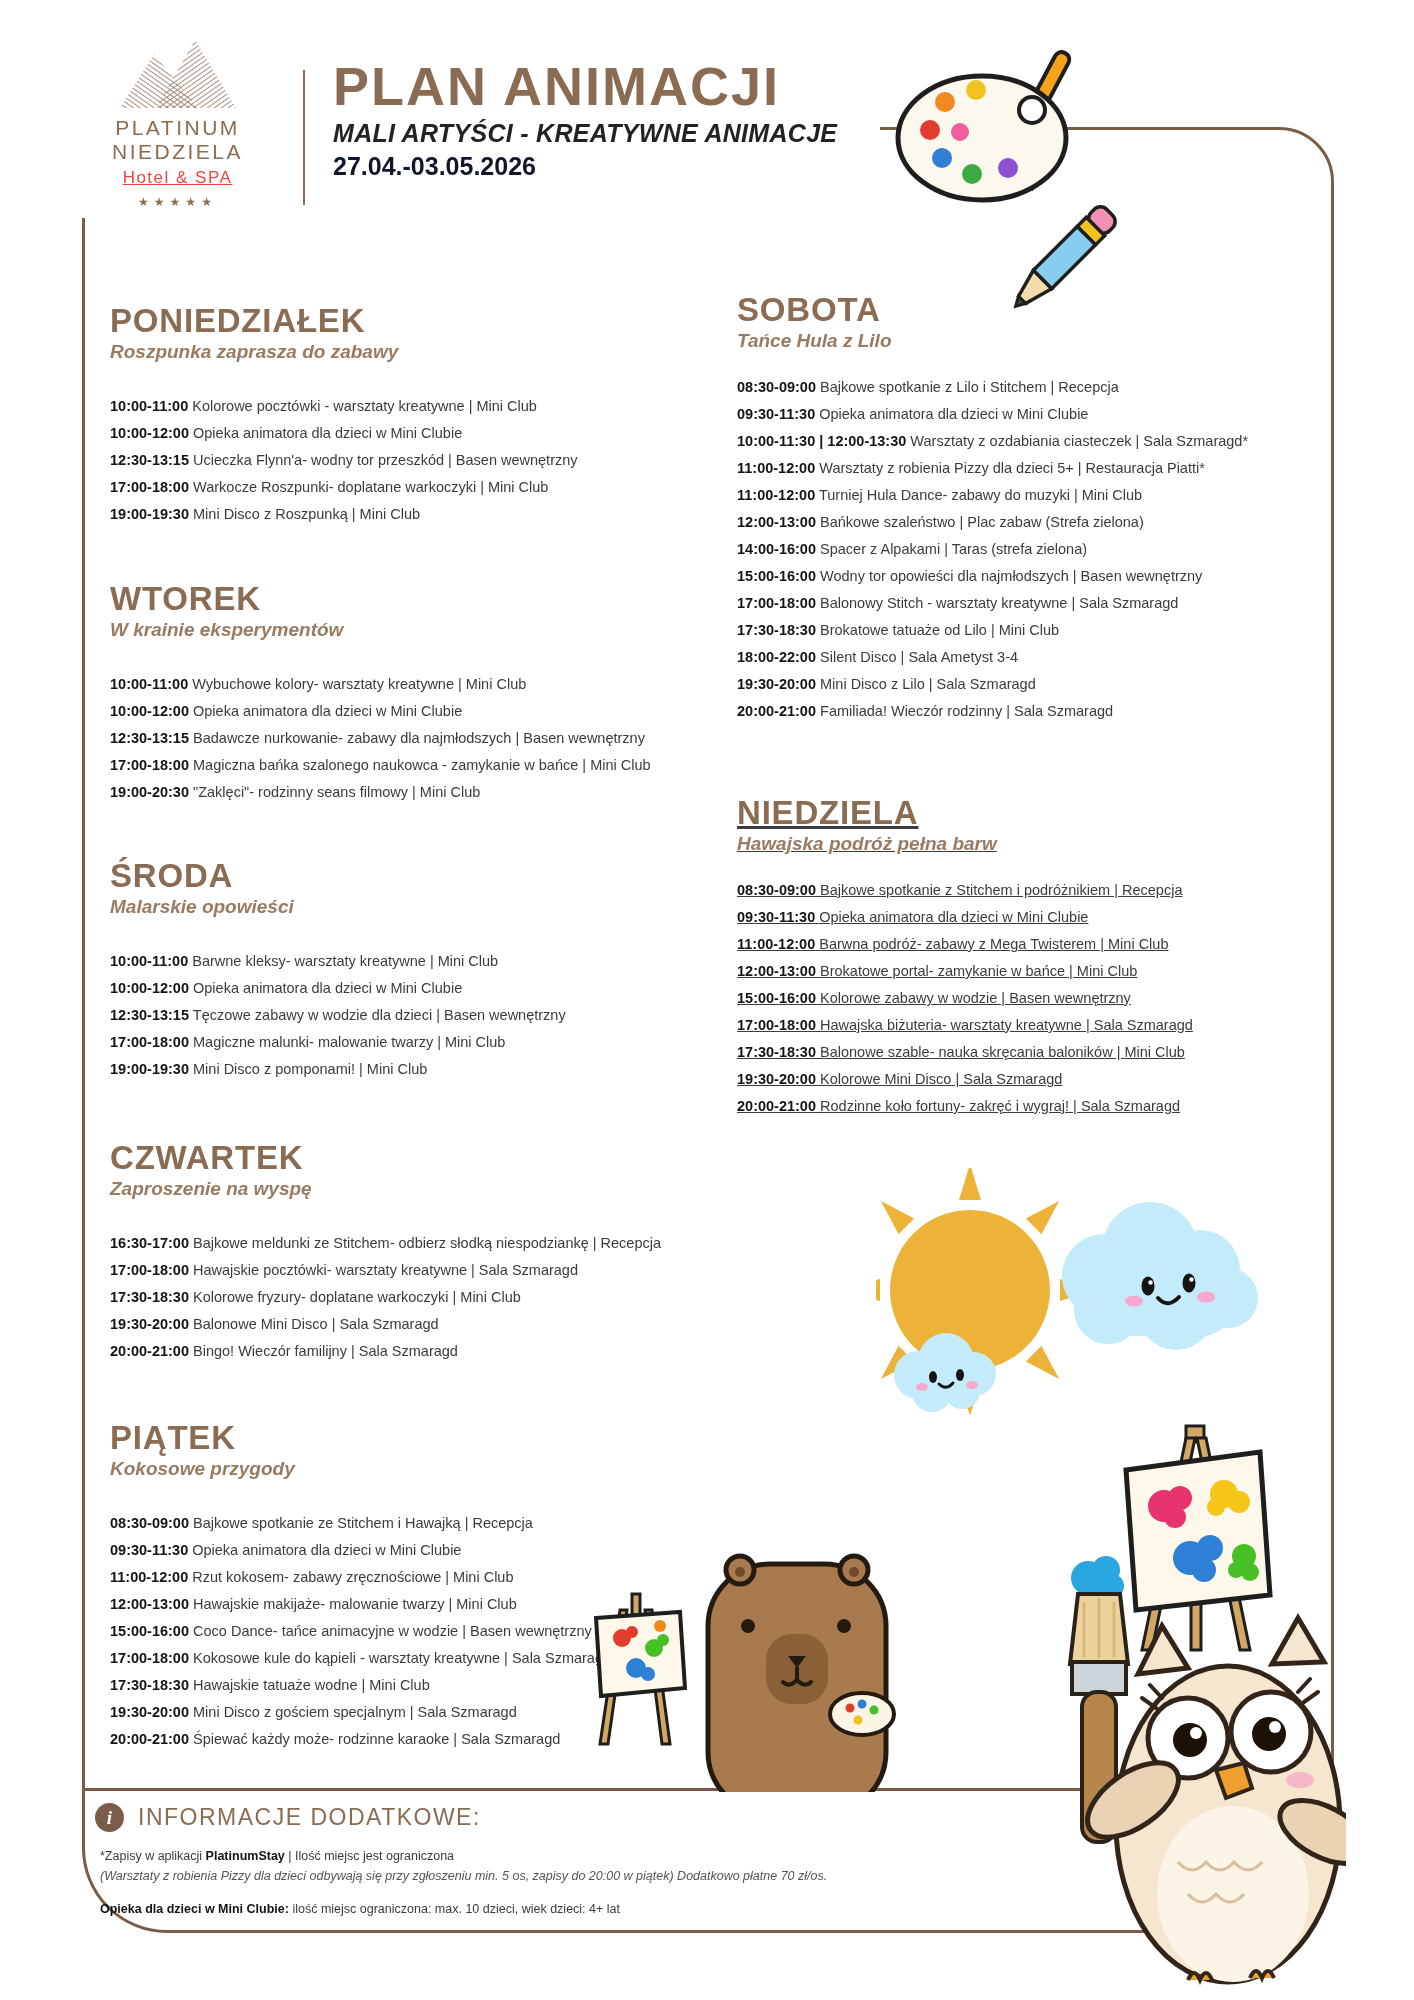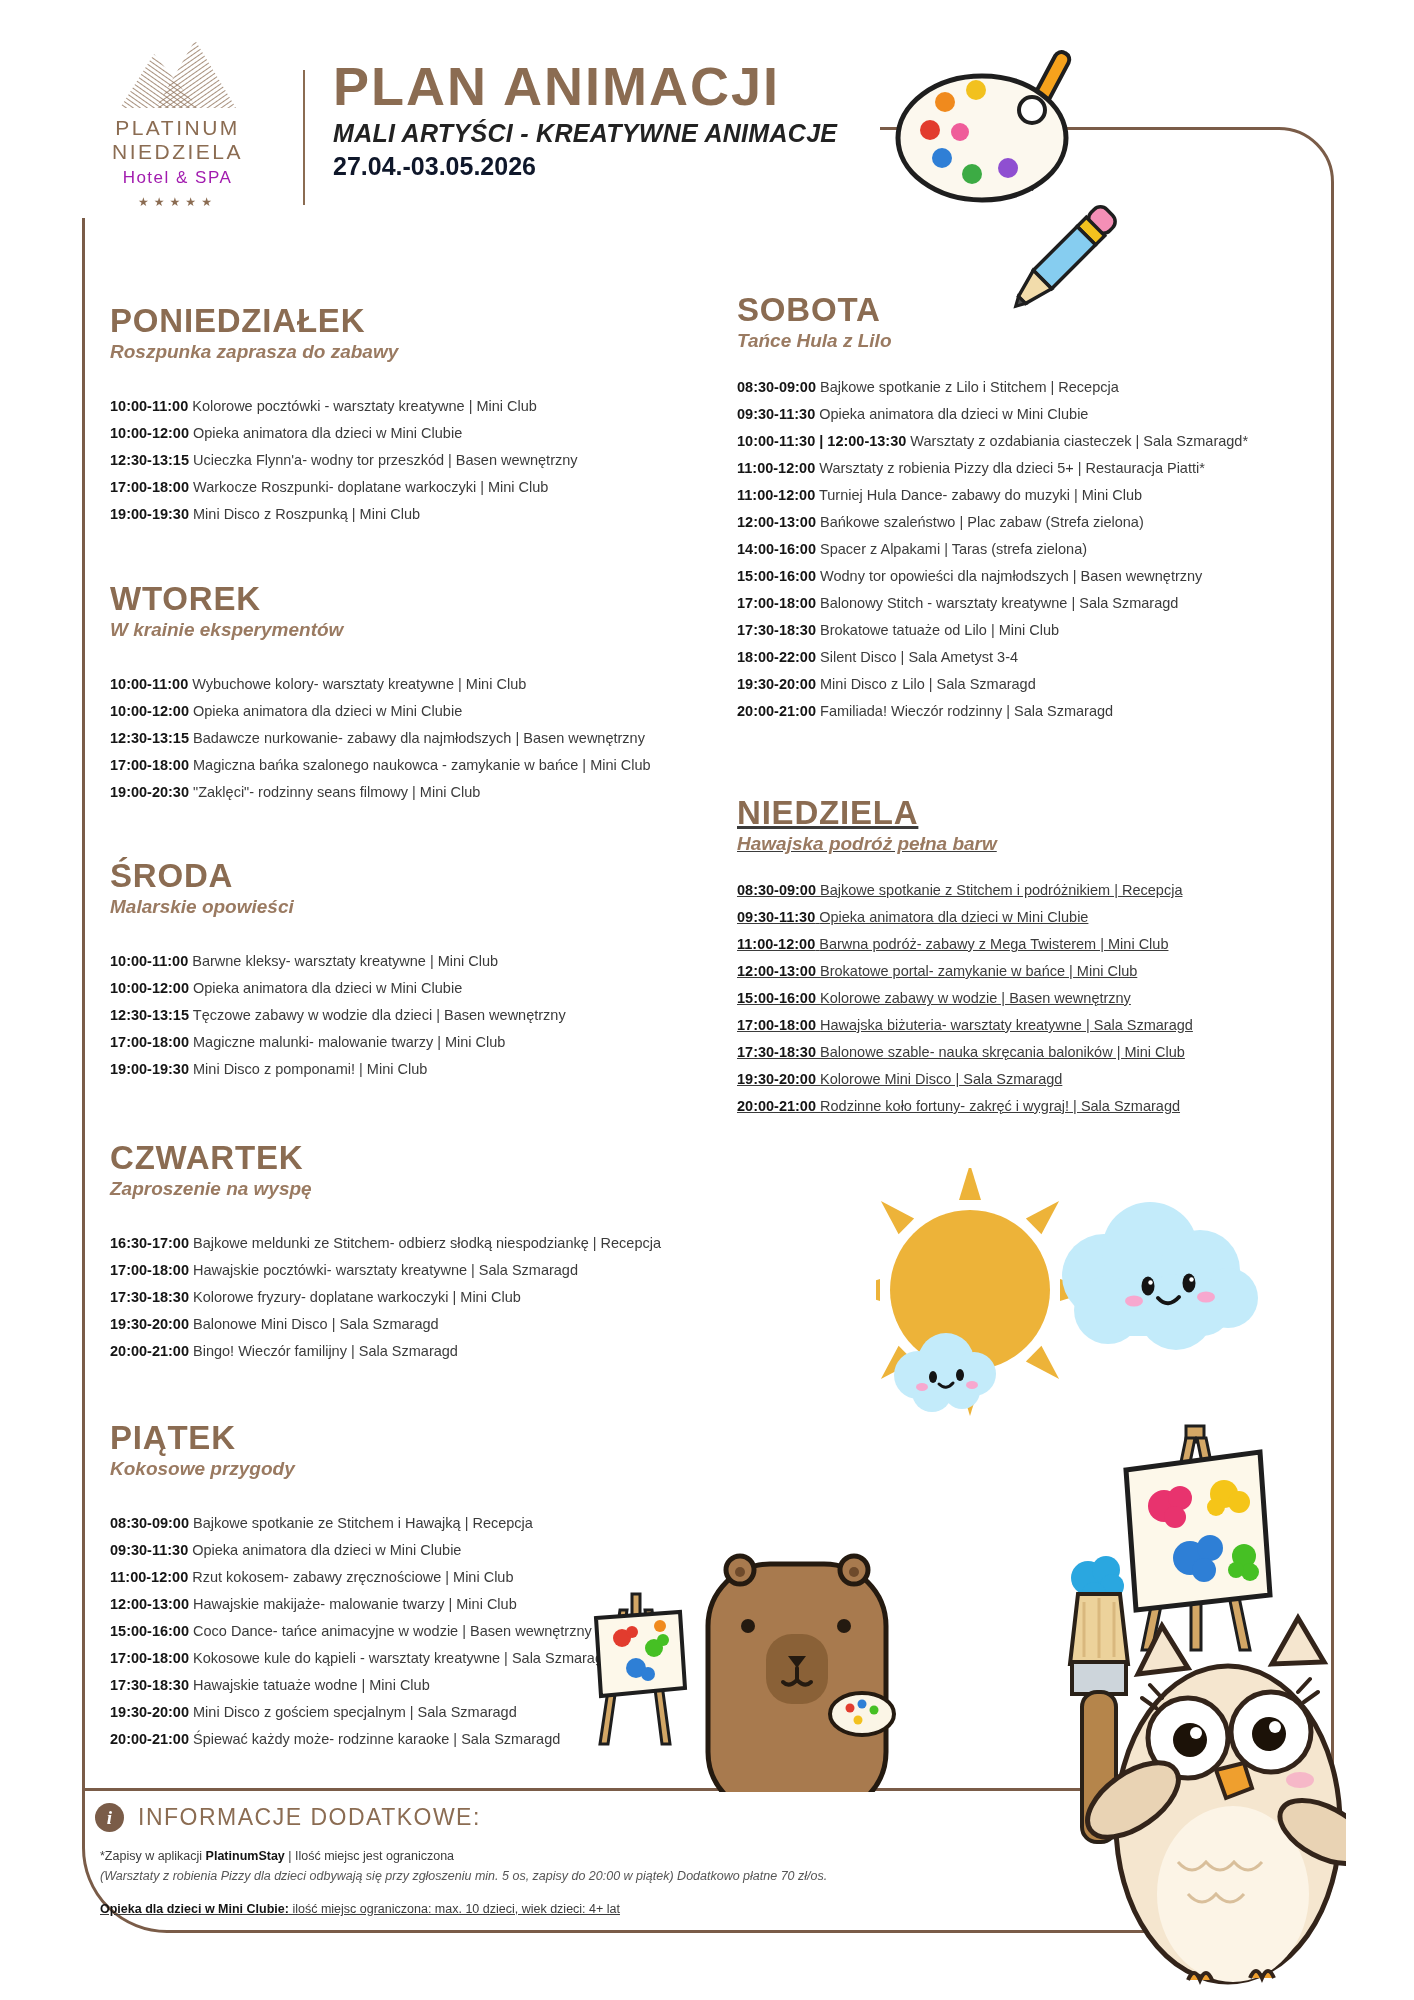--- a/index.html
+++ b/index.html
@@ -12,21 +12,21 @@
     position:absolute;left:82px;top:127px;width:1252px;height:1806px;
     border:3px solid #7A5C48;border-radius:55px 55px 60px 85px;box-sizing:border-box;
   }
   .frame-mask{position:absolute;left:86px;top:118px;width:794px;height:22px;background:#fff;}
   .footer-divider{position:absolute;left:84px;top:1788px;width:1250px;height:3px;background:#7A5C48;}
 
   
   .logo{position:absolute;left:50px;top:36px;width:255px;height:182px;background:#fff;text-align:center;}
   .logo-mountains{display:block;margin:2px auto 0;}
   .logo-brand{font-size:21px;letter-spacing:2.5px;color:#8B6C52;margin-top:6px;font-weight:400;}
-  .logo-sub{font-size:17px;letter-spacing:1.5px;color:#a21caf;margin-top:4px;}
+  .logo-sub{font-size:17px;letter-spacing:1.5px;color:#ef4444;margin-top:4px;text-decoration:underline;}
   .logo-stars{font-size:12px;letter-spacing:5px;color:#8B6C52;margin-top:7px;}
   .header-divider{position:absolute;left:303px;top:70px;width:2px;height:135px;background:#8B6C52;}
   .title-block{position:absolute;left:333px;top:58px;width:528px;height:150px;background:#fff;}
   .main-title{margin:0;font-size:54px;line-height:56px;font-weight:bold;color:#8B6C52;letter-spacing:2px;}
   .main-subtitle{font-size:25px;font-style:italic;font-weight:600;color:#222222;margin-top:5px;letter-spacing:.3px;}
   .date-range{font-size:25px;font-weight:bold;color:#0f172a;margin-top:4px;}
 
   
   .day{position:absolute;width:545px;}
   .day-name{margin:0;font-size:33px;line-height:36px;font-weight:bold;color:#8B6C52;letter-spacing:.8px;}
@@ -44,21 +44,21 @@
   .day--sobota .day-items,.day--niedziela .day-items{margin-top:22px;}
 
   
   .footer-heading-row{position:absolute;left:95px;top:1803px;display:flex;align-items:center;gap:14px;}
   .info-icon{width:29px;height:29px;border-radius:50%;background:#7A5C48;color:#fff;display:flex;
     align-items:center;justify-content:center;font-family:"Liberation Serif",serif;
     font-weight:bold;font-style:italic;font-size:19px;}
   .footer-heading{font-size:23px;letter-spacing:1.5px;color:#8B6C52;font-weight:500;}
   .footer-notes{position:absolute;left:100px;top:1846px;font-size:12.5px;line-height:20px;color:#3b3b3b;}
   .note2{font-style:italic;color:#555;}
-  .note3{margin-top:13px;text-decoration:underline;}
+  .note3{margin-top:13px;}
   .b{font-weight:bold;color:#141414;}
 
   
   .illu{position:absolute;}
   #palette{left:890px;top:40px;width:218px;height:168px;}
   #pencil{left:1002px;top:200px;width:122px;height:118px;}
   #sun{left:876px;top:1168px;width:385px;height:252px;}
   #easel{left:1098px;top:1410px;width:196px;height:252px;}
   #capybara{left:590px;top:1506px;width:318px;height:286px;}
   #owl{left:1038px;top:1532px;width:308px;height:468px;}

